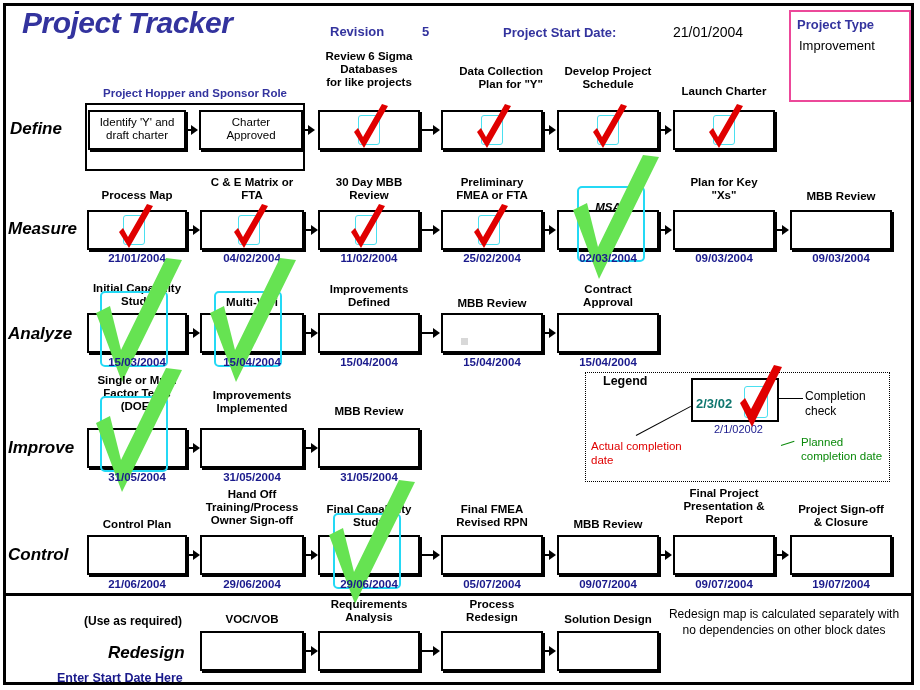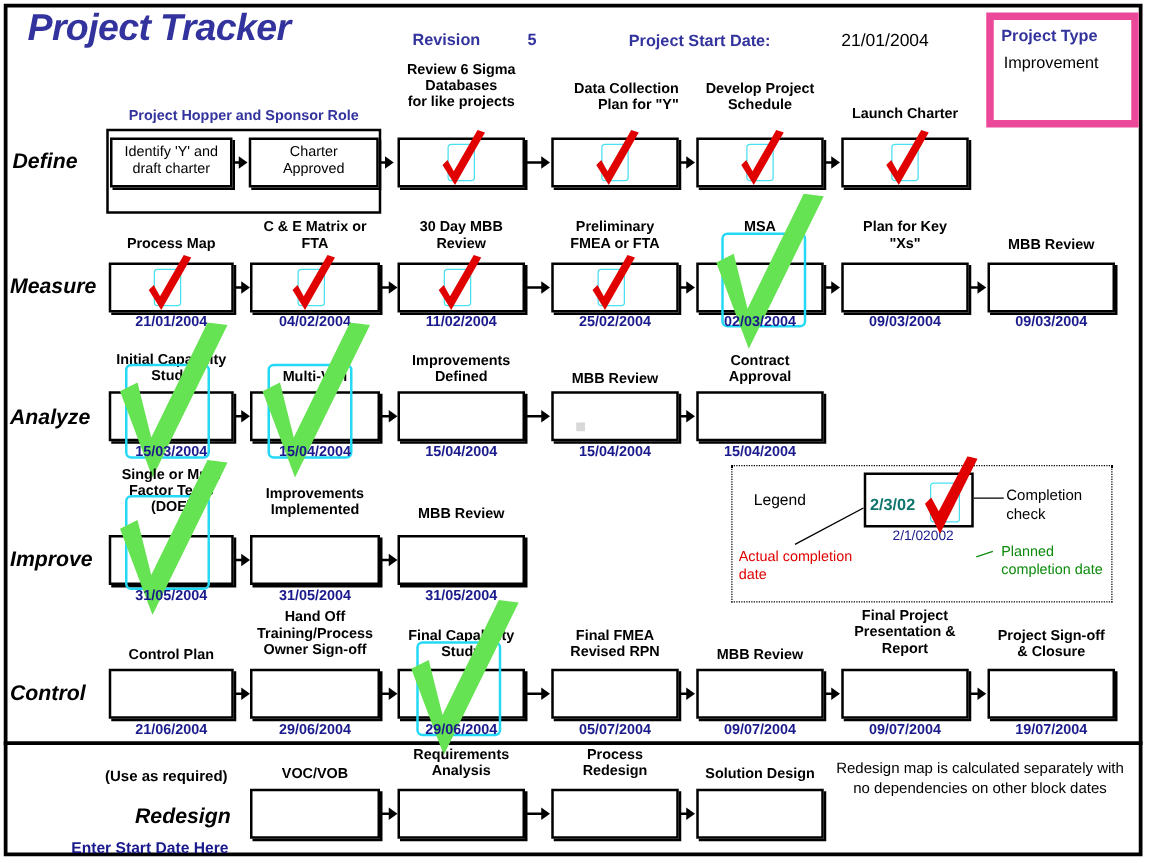--- a/index.html
+++ b/index.html
@@ -15,21 +15,21 @@
 
   
   .title{position:absolute;left:22px;top:6px;font-size:30px;font-weight:bold;
          font-style:italic;color:#33339e;letter-spacing:-0.5px;white-space:nowrap;}
   .hdr-lbl{position:absolute;font-size:13px;font-weight:bold;color:#33339e;
            white-space:nowrap;}
   .hdr-val{position:absolute;font-size:14px;color:#000;white-space:nowrap;}
 
   
   .ptbox{position:absolute;left:789px;top:10px;width:122px;height:92px;
-         border:6px solid #ec4899;box-sizing:border-box;background:#fff;}
+         border:2px solid #ec4899;box-sizing:border-box;background:#fff;}
   .ptbox .t{position:absolute;left:6px;top:5px;font-size:13px;font-weight:bold;
             color:#33339e;white-space:nowrap;}
   .ptbox .v{position:absolute;left:8px;top:26px;font-size:13px;color:#000;
             white-space:nowrap;}
 
   
   .phase{position:absolute;font-size:17px;font-weight:bold;font-style:italic;
          color:#000;white-space:nowrap;}
 
   
@@ -55,22 +55,22 @@
           border-radius:3px;background:transparent;}
   .cyanbig{position:absolute;box-sizing:border-box;border:2px solid #24d9f5;
            border-radius:5px;background:transparent;}
 
   
   .chk{position:absolute;pointer-events:none;}
 
   
   .legend{position:absolute;left:585px;top:372px;width:305px;height:110px;
           border:1px dotted #000;box-sizing:border-box;background:#fff;}
-  .legend .lg-title{position:absolute;left:17px;top:20px;font-size:12.5px;
-                    font-weight:normal;color:#000;}
+  .legend .lg-title{position:absolute;left:17px;top:1px;font-size:12.5px;
+                    font-weight:bold;color:#000;}
   .legend .lg-box{position:absolute;left:105px;top:5px;width:88px;height:44px;
                   border:2px solid #000;box-sizing:border-box;background:#fff;}
   .legend .lg-red{position:absolute;left:110px;top:23px;font-size:13px;
                   font-weight:bold;color:#0f766e;white-space:nowrap;}
   .legend .lg-blue{position:absolute;left:128px;top:50px;font-size:11px;
                    color:#1a1a8c;white-space:nowrap;}
   .legend .lg-cy{position:absolute;left:158px;top:13px;width:22px;height:30px;
                  border:1px solid #4ae0f0;border-radius:3px;}
   .legend .lg-txt-blk{position:absolute;font-size:12px;color:#000;line-height:15px;}
   .legend .lg-txt-red{position:absolute;font-size:11.5px;color:#e00000;line-height:14px;}
@@ -199,21 +199,21 @@
   <div class="pdate" style="left:318px;top:252px;width:102px;">11/02/2004</div>
 
   <div class="plabel" style="left:441px;top:176px;width:102px;">Preliminary<br>FMEA or FTA</div>
   <div class="pbox" style="left:441px;top:210px;width:102px;height:40px;"></div>
   <div class="cyansm" style="left:478px;top:215px;width:22px;height:30px;"></div>
   <svg class="chk" style="left:468px;top:204px;" width="44" height="52" viewBox="0 0 44 52">
     <path d="M6 28 L16 44 L40 2 L34 0 L15 33 L10 24 Z" fill="#e00000"></path>
     </svg>
   <div class="pdate" style="left:441px;top:252px;width:102px;">25/02/2004</div>
 
-  <div class="plabel" style="left:557px;top:176px;width:102px;">MSA</div>
+  <div class="plabel" style="left:557px;top:201px;width:102px;font-style:italic;">MSA</div>
   <div class="pbox" style="left:557px;top:210px;width:102px;height:40px;"></div>
   <div class="cyanbig" style="left:577px;top:186px;width:68px;height:76px;"></div>
   <svg class="chk" style="left:565px;top:155px;" width="100" height="125" viewBox="0 0 100 125">
     <path d="M8 55 L34 124 L94 2 L78 0 L33 92 L22 48 Z" fill="#66e352"></path>
     </svg>
   <div class="pdate" style="left:557px;top:252px;width:102px;">02/03/2004</div>
 
   <div class="plabel" style="left:673px;top:176px;width:102px;">Plan for Key<br>"Xs"</div>
   <div class="pbox" style="left:673px;top:210px;width:102px;height:40px;"></div>
   <div class="pdate" style="left:673px;top:252px;width:102px;">09/03/2004</div>

